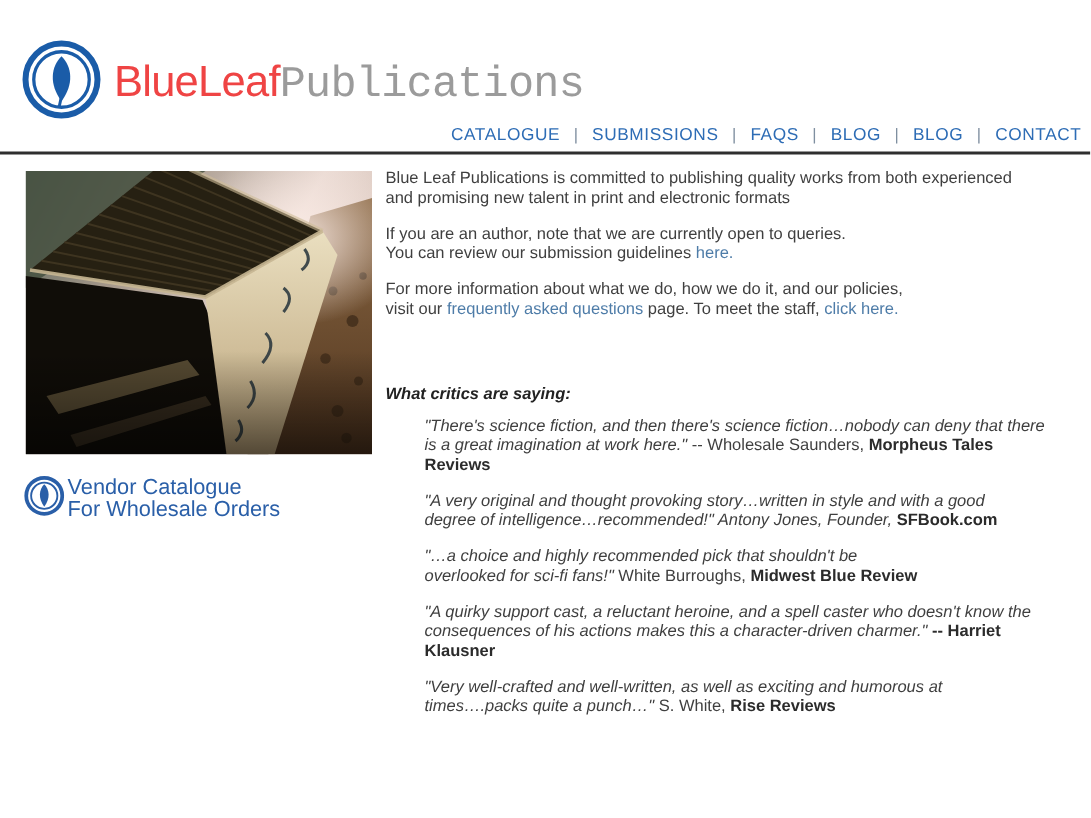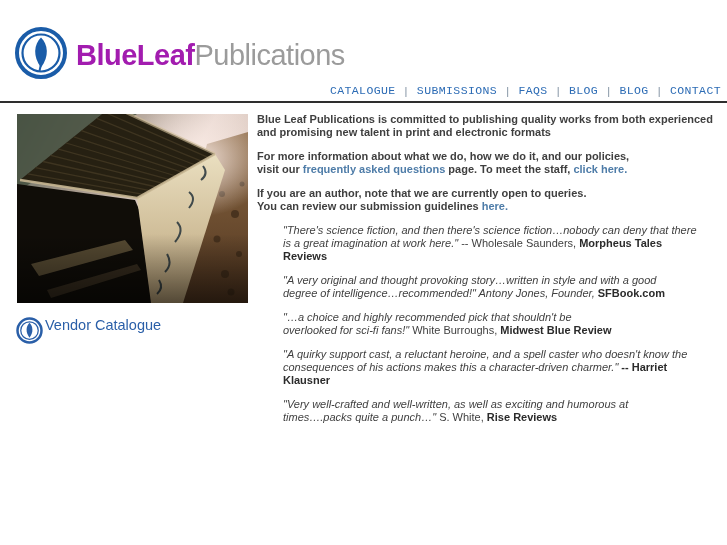--- a/index.html
+++ b/index.html
@@ -3,38 +3,38 @@
 <meta charset="utf-8">
 <style>
   html,body{margin:0;padding:0;background:#fff;}
   .page{position:relative;width:727px;height:545px;background:#fff;overflow:hidden;
         font-family:"Liberation Sans",sans-serif;}
 
   
   .logo-mark{position:absolute;left:14px;top:26px;cursor:pointer;}
   .brand{position:absolute;left:76px;top:40px;font-size:29px;letter-spacing:-0.5px;
          white-space:nowrap;cursor:pointer;line-height:30px;}
-  .brand .b1{color:#a21caf;font-weight:bold;margin-top:48px;}
-  .brand .b2{color:#9b9b9b;font-weight:normal;}
+  .brand .b1{color:#ef4444;font-weight:normal;margin-top:48px;}
+  .brand .b2{color:#9b9b9b;font-weight:normal;font-family:Liberation Mono, monospace;}
   .nav{position:absolute;top:84px;right:6px;display:flex;align-items:center;gap:9px;
        font-size:11.5px;letter-spacing:.4px;}
-  .nav a{color:#2d6cb5;text-decoration:none;cursor:pointer;font-family:Liberation Mono, monospace;}
+  .nav a{color:#2d6cb5;text-decoration:none;cursor:pointer;}
   .nav .sep{color:#7f8fa0;font-size:11px;}
   .rule{position:absolute;top:101px;left:0;width:727px;height:2px;background:#2e2e2e;}
 
   
   .book{position:absolute;left:17px;top:114px;width:231px;height:189px;overflow:hidden;}
   .vendor{position:absolute;left:16px;top:317px;display:flex;align-items:flex-start;
           text-decoration:none;cursor:pointer;}
   .vendor-text{color:#2a5fa8;font-size:14.5px;line-height:15px;margin-left:2px;margin-top:1px;}
 
   
   .right-col{position:absolute;left:257px;top:113px;width:470px;color:#3f3f3f;
              font-size:11px;line-height:13px;}
-  .para{white-space:pre-line;margin:0 0 11px 0;font-weight:bold;}
+  .para{white-space:pre-line;margin:0 0 11px 0;}
   .lnk{color:#4e7ca8;text-decoration:none;cursor:pointer;}
   .critics-heading{font-weight:bold;font-style:italic;color:#222;margin:44px 0 8px 0;}
   .quotes{margin-left:26px;}
   .quote{white-space:pre-line;margin:0 0 11px 0;}
   .it{font-style:italic;}
   .plain{font-style:normal;}
   .bold{font-style:normal;font-weight:bold;color:#2b2b2b;}
 </style>
 </head>
 <body>
@@ -143,36 +143,38 @@
   <a class="vendor">
     <span>
       <svg width="27" height="27" viewBox="0 0 54 54">
         <circle cx="27" cy="27" r="24" fill="none" stroke="#2a5fa8" stroke-width="5"></circle>
         <circle cx="27" cy="27" r="17.5" fill="none" stroke="#2a5fa8" stroke-width="2.5"></circle>
         <path d="M27,11.5 C34,18.5 35.5,30 27,41.5 C18.5,30 20,18.5 27,11.5 Z" fill="#2a5fa8"></path>
       </svg>
     </span>
     <span class="vendor-text">
       <div>Vendor Catalogue</div>
+      <div>For Wholesale Orders</div>
     </span>
   </a>
 
   <div class="right-col">
 
     <p class="para"><span>Blue Leaf Publications is committed to publishing quality works from both experienced
 and promising new talent in print and electronic formats</span></p>
 
 
+    <p class="para"><span>If you are an author, note that we are currently open to queries.
+You can review our submission guidelines </span><a class="lnk">here.</a></p>
+
     <p class="para"><span>For more information about what we do, how we do it, and our policies,
 visit our </span><a class="lnk">frequently asked questions</a><span> page. To meet the staff, </span><a class="lnk">click here.</a></p>
 
-    <p class="para"><span>If you are an author, note that we are currently open to queries.
-You can review our submission guidelines </span><a class="lnk">here.</a></p>
 
-
+    <p class="critics-heading">What critics are saying:</p>
 
     <div class="quotes">
 
       <p class="quote"><span class="it">"There's science fiction, and then there's science fiction…nobody can deny that there
 is a great imagination at work here." </span><span class="plain">-- Wholesale Saunders, </span><span class="bold">Morpheus Tales
 Reviews</span></p>
 
       <p class="quote"><span class="it">"A very original and thought provoking story…written in style and with a good
 degree of intelligence…recommended!" Antony Jones, Founder, </span><span class="bold">SFBook.com</span></p>
 

